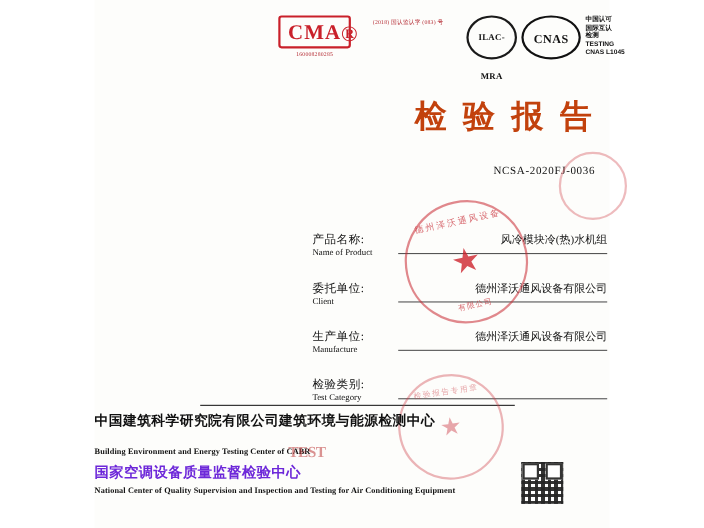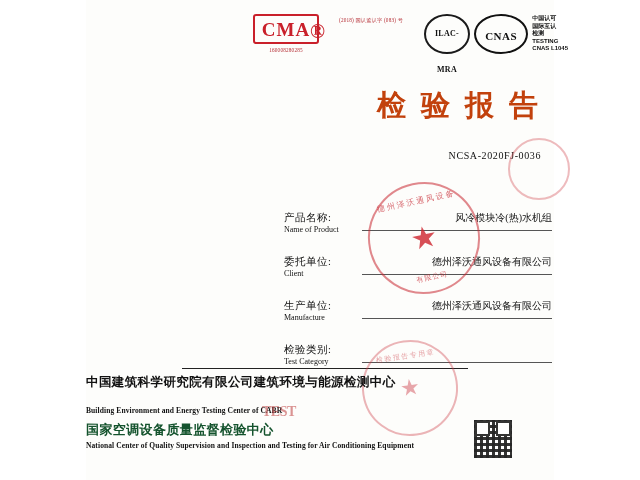--- a/index.html
+++ b/index.html
@@ -249,21 +249,21 @@
   .f-en1 {
     font-size: 7.5px;
     font-weight: bold;
     color: #111;
     margin-top: 15px;
     letter-spacing: 0.1px;
   }
   .f-cn2 {
     font-size: 13px;
     font-weight: bold;
-    color: #14532d;
+    color: #6d28d9;
     margin-top: 6px;
     letter-spacing: 0.4px;
   }
   .f-en2 {
     font-size: 7.5px;
     font-weight: bold;
     color: #111;
     margin-top: 2px;
     letter-spacing: 0.1px;
   }

